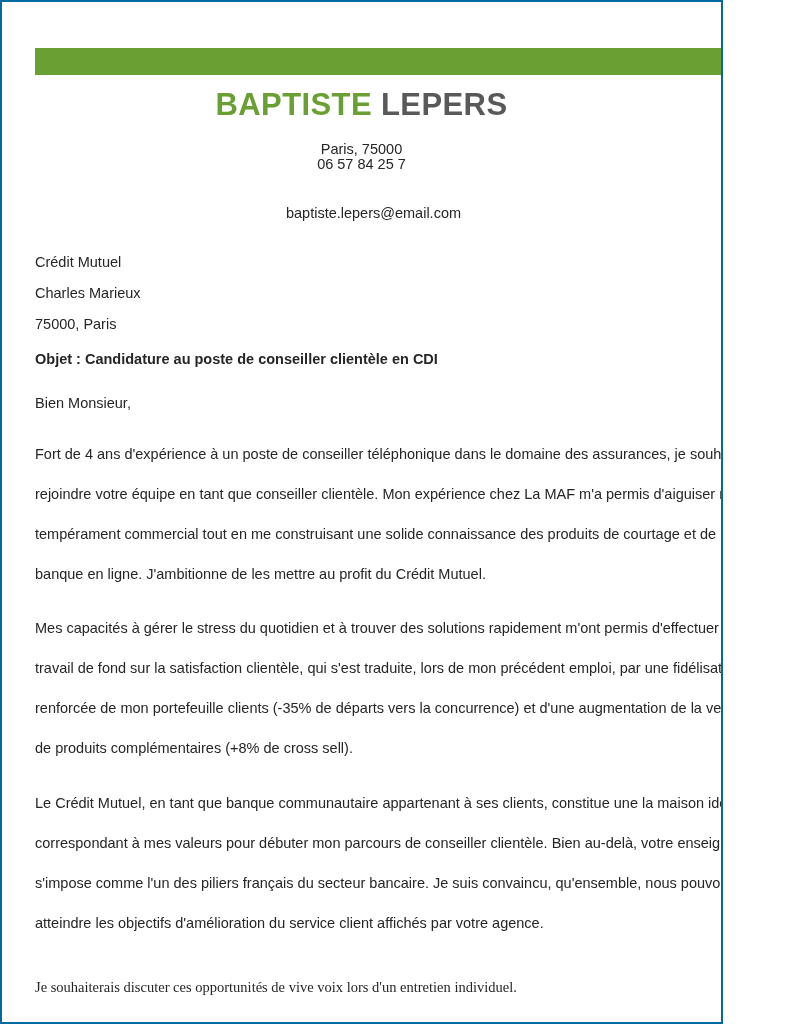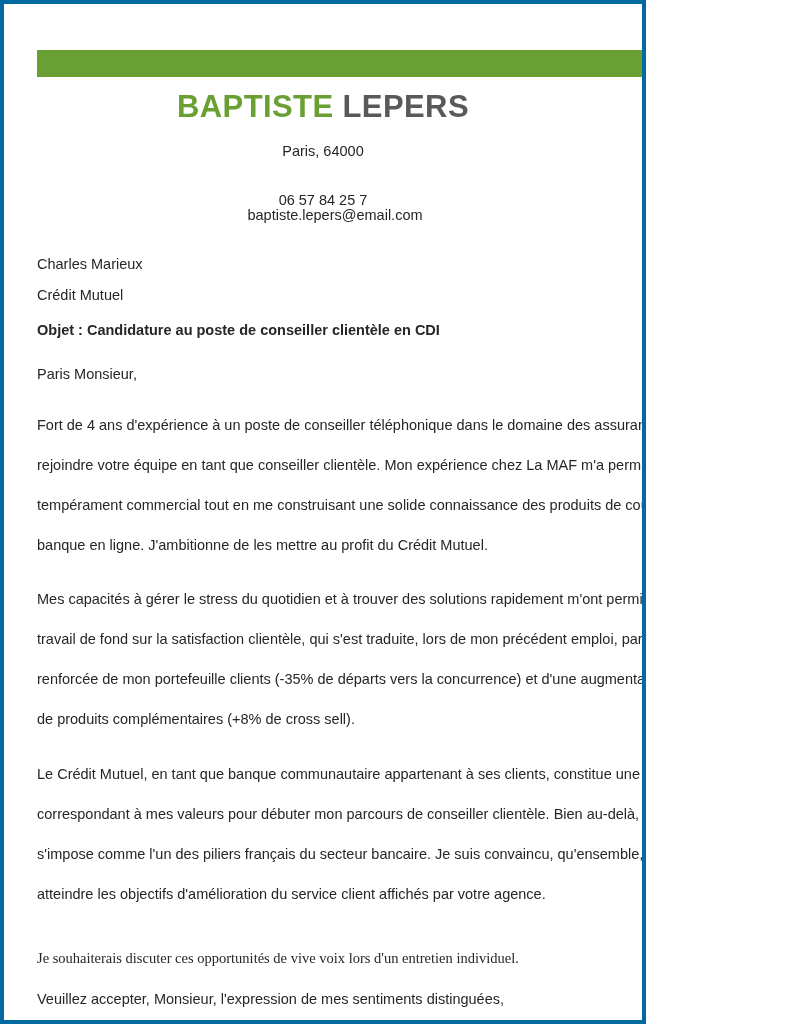--- a/index.html
+++ b/index.html
@@ -6,25 +6,25 @@
   html, body {
     margin: 0;
     padding: 0;
     background: #ffffff;
   }
   body {
     font-family: "Liberation Sans", sans-serif;
   }
   .page {
     position: relative;
-    width: 646px;
+    width: 723px;
     height: 1024px;
     background: #ffffff;
     box-sizing: border-box;
-    border: 4px solid #0369a1;
+    border: 2px solid #0369a1;
     overflow: hidden;
   }
   
   .header-bar {
     position: absolute;
     left: 33px;
     top: 46px;
     width: 719px;
     height: 27px;
     background: #6aa033;
@@ -47,21 +47,21 @@
   .contact-line {
     position: absolute;
     left: 0;
     right: 0;
     text-align: center;
     font-size: 14.5px;
     color: #262626;
     line-height: 1.2;
   }
   .contact-city  { top: 139px; }
-  .contact-phone { top: 188px; text-align: center; }
+  .contact-phone { top: 154px; text-align: center; }
   .contact-email { top: 203px; margin-left: 24px; }
 
   
   .content {
     position: absolute;
     left: 33px;
     top: 245px;
     width: 719px;
     color: #262626;
     font-size: 14.5px;
@@ -105,35 +105,36 @@
 <body>
 
 <div class="page">
 
   <div class="header-bar"></div>
 
   <div class="name-title">
     <span class="name-first">BAPTISTE</span><span>&nbsp;</span><span class="name-last">LEPERS</span>
   </div>
 
-  <div class="contact-line contact-city">Paris, 64000</div>
+  <div class="contact-line contact-city">Paris, 75000</div>
   <div class="contact-line contact-phone">06 57 84 25 7</div>
   <div class="contact-line contact-email">baptiste.lepers@email.com</div>
 
   <div class="content">
 
     <div class="recipient-block">
+      <span class="recipient-line">Crédit Mutuel</span>
       <span class="recipient-line">Charles Marieux</span>
-      <span class="recipient-line">Crédit Mutuel</span>
+      <span class="recipient-line">75000, Paris</span>
     </div>
 
     <div class="subject-line">Objet : Candidature au poste de conseiller clientèle en CDI</div>
 
 
-    <div class="salutation">Paris Monsieur,</div>
+    <div class="salutation">Bien Monsieur,</div>
 
     <p class="para">Fort de 4 ans d'expérience à un poste de conseiller téléphonique dans le domaine des assurances, je souhaite rejoindre votre équipe en tant que conseiller clientèle. Mon expérience chez La MAF m'a permis d'aiguiser mon tempérament commercial tout en me construisant une solide connaissance des produits de courtage et de banque en ligne. J'ambitionne de les mettre au profit du Crédit Mutuel.</p>
     <p class="para">Mes capacités à gérer le stress du quotidien et à trouver des solutions rapidement m'ont permis d'effectuer un travail de fond sur la satisfaction clientèle, qui s'est traduite, lors de mon précédent emploi, par une fidélisation renforcée de mon portefeuille clients (-35% de départs vers la concurrence) et d'une augmentation de la vente de produits complémentaires (+8% de cross sell).</p>
     <p class="para">Le Crédit Mutuel, en tant que banque communautaire appartenant à ses clients, constitue une la maison idéale correspondant à mes valeurs pour débuter mon parcours de conseiller clientèle. Bien au-delà, votre enseigne s'impose comme l'un des piliers français du secteur bancaire. Je suis convaincu, qu'ensemble, nous pouvons atteindre les objectifs d'amélioration du service client affichés par votre agence.</p>
 
     <div class="closing-request">Je souhaiterais discuter ces opportunités de vive voix lors d'un entretien individuel.</div>
 
     <div class="closing-formula">Veuillez accepter, Monsieur, l'expression de mes sentiments distinguées,</div>
 
   </div>

